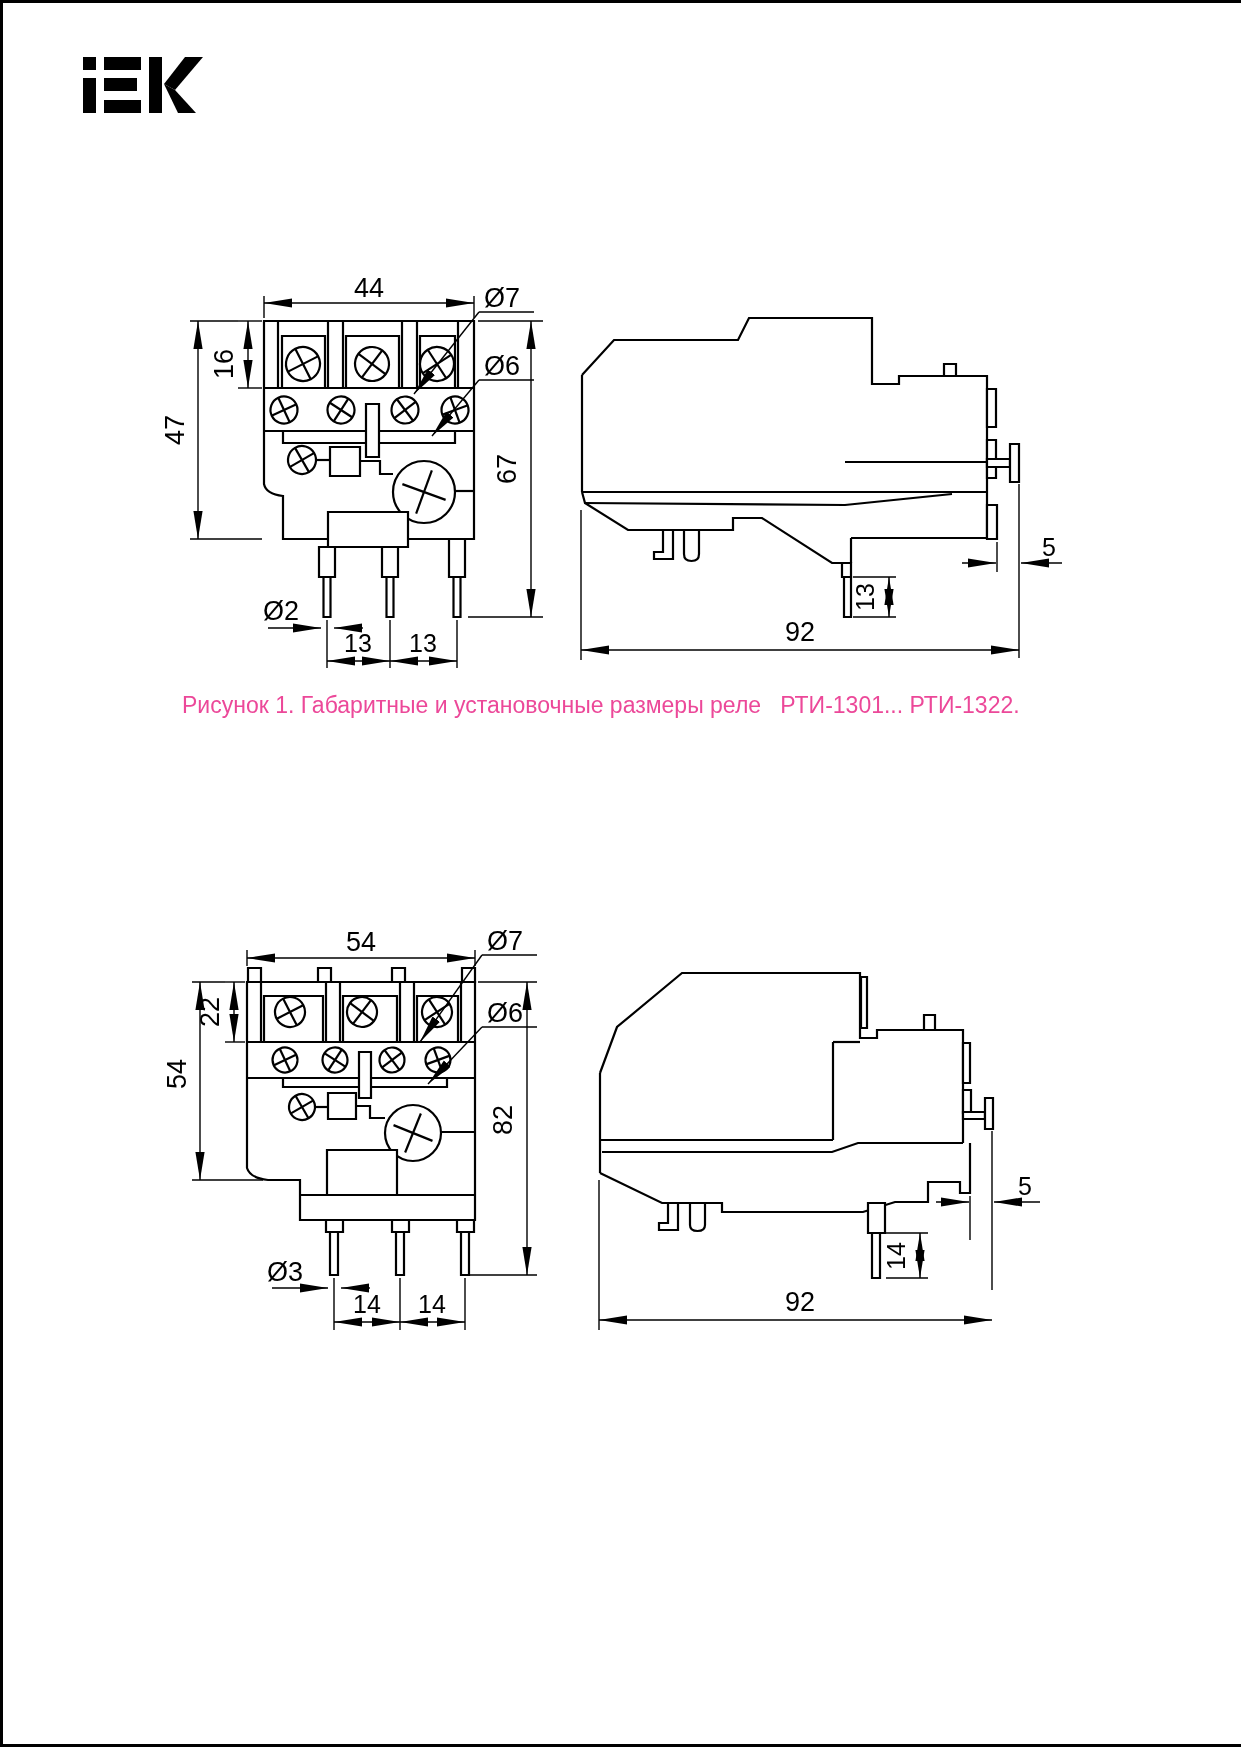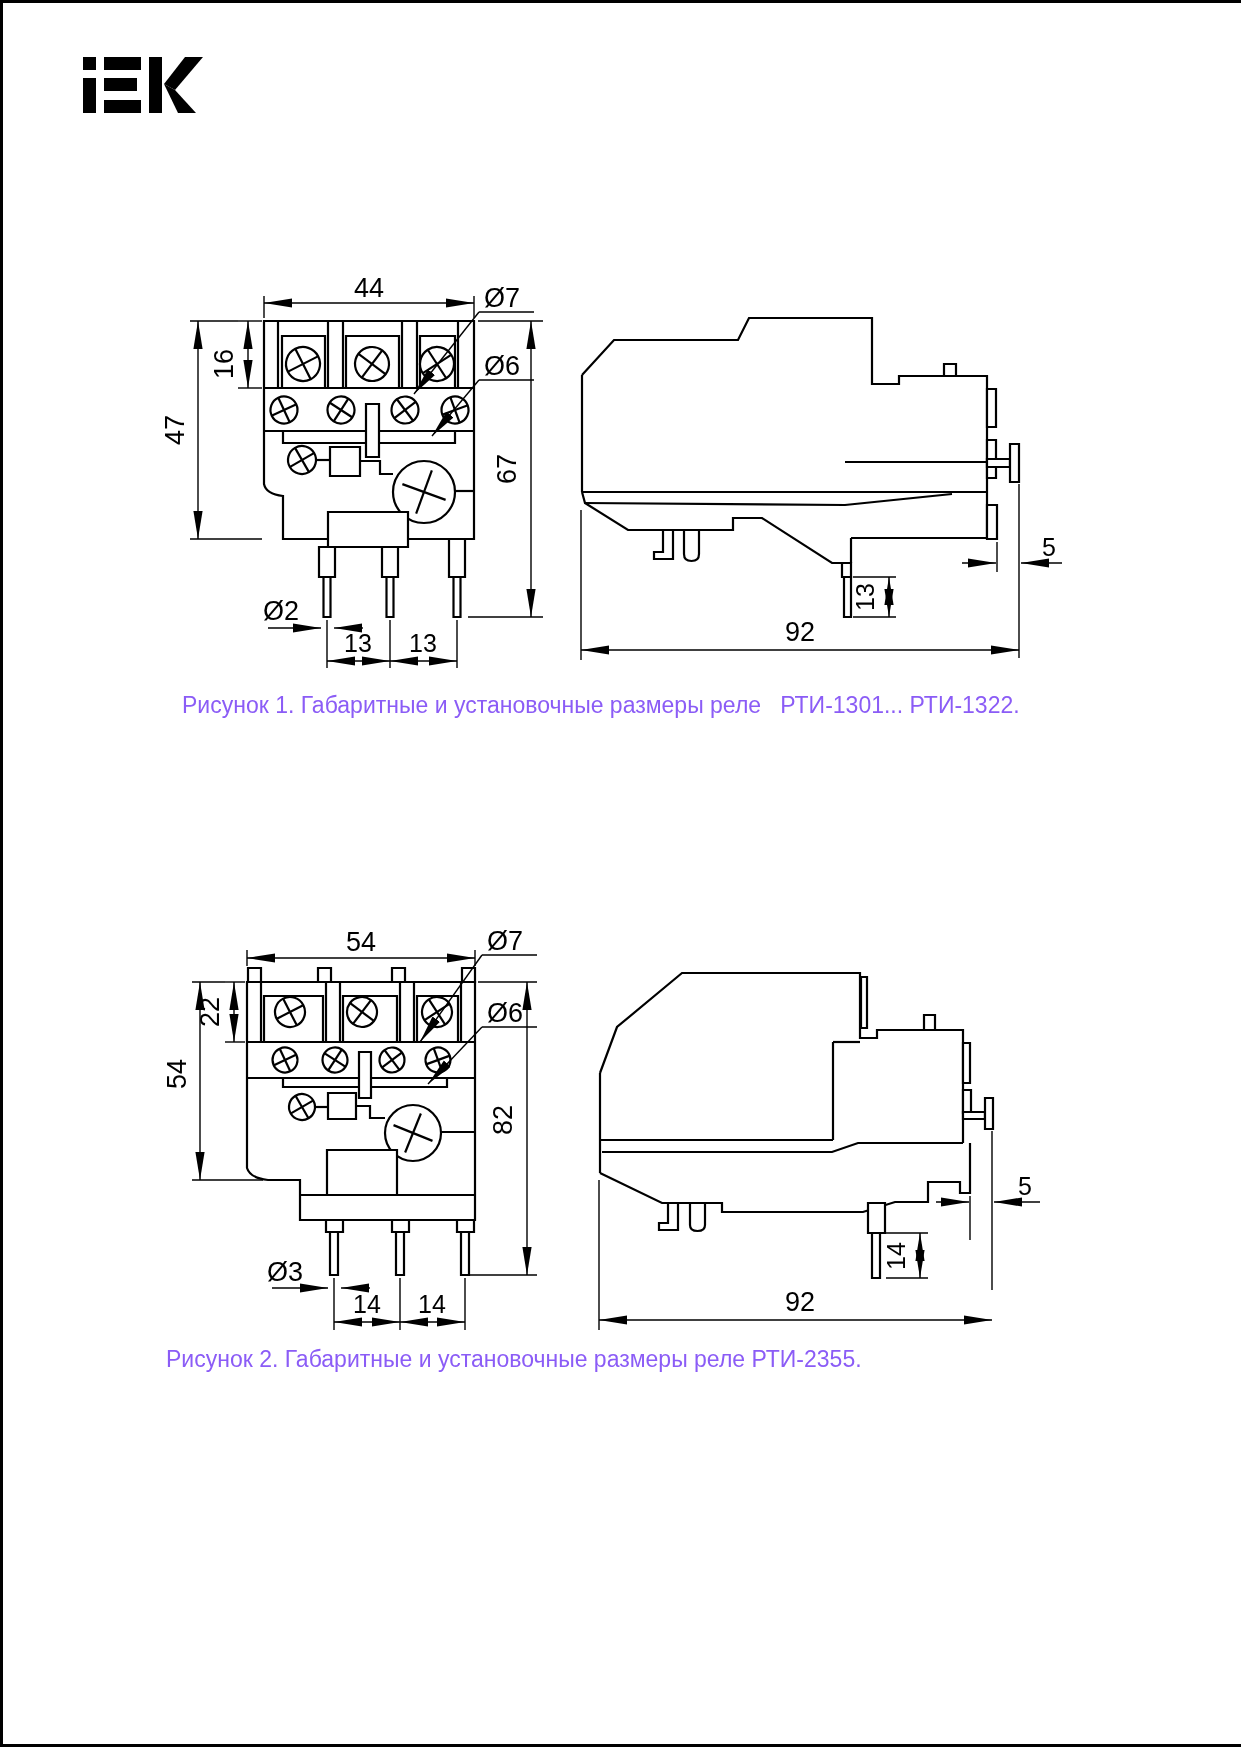--- a/index.html
+++ b/index.html
@@ -7,21 +7,21 @@
         font-family:"Liberation Sans", sans-serif;padding-left:37px;}
   #frame{position:absolute;inset:0;border:3px solid #000;pointer-events:none;}
   .abs{position:absolute;}
   svg{position:absolute;overflow:visible;}
   svg *{vector-effect:non-scaling-stroke;}
   .body-line{fill:none;stroke:#000;stroke-width:2.2;stroke-linejoin:miter;}
   .body-fill{fill:#fff;stroke:#000;stroke-width:2.2;}
   .dim{fill:none;stroke:#000;stroke-width:1.4;}
   .dim-txt{fill:#000;font-size:27px;font-family:"Liberation Sans",sans-serif;}
   .dim-txt-s{fill:#000;font-size:25px;font-family:"Liberation Sans",sans-serif;}
-  .caption{position:absolute;color:#8b5cf6;font-size:23px;white-space:pre;
+  .caption{position:absolute;color:#ec4899;font-size:23px;white-space:pre;
            font-family:"Liberation Sans",sans-serif;}
 </style>
 </head>
 <body>
 
 <div id="page">
   <div id="frame"></div>
 
   <svg class="abs" style="left:83px;top:57px" width="120" height="56" viewBox="0 0 120 56">
     <title>iEK</title>
@@ -293,14 +293,13 @@
       <line class="dim" x1="936" y1="1202" x2="969" y2="1202" marker-end="url(#ae)"></line>
       <line class="dim" x1="1040" y1="1202" x2="994" y2="1202" marker-end="url(#ae)"></line>
       <text class="dim-txt-s" x="1018" y="1195">5</text>
 
       <line class="dim" x1="599" y1="1180" x2="599" y2="1330"></line>
       <line class="dim" x1="599" y1="1320" x2="992" y2="1320" marker-start="url(#as)" marker-end="url(#ae)"></line>
       <text class="dim-txt" x="800" y="1311" text-anchor="middle">92</text>
     </g>
   </svg>
 
-  <div class="caption" style="left:166px;top:1346px">Рисунок 2. Габаритные и установочные размеры реле РТИ-2355.</div>
 </div>
 
 </body></html>

